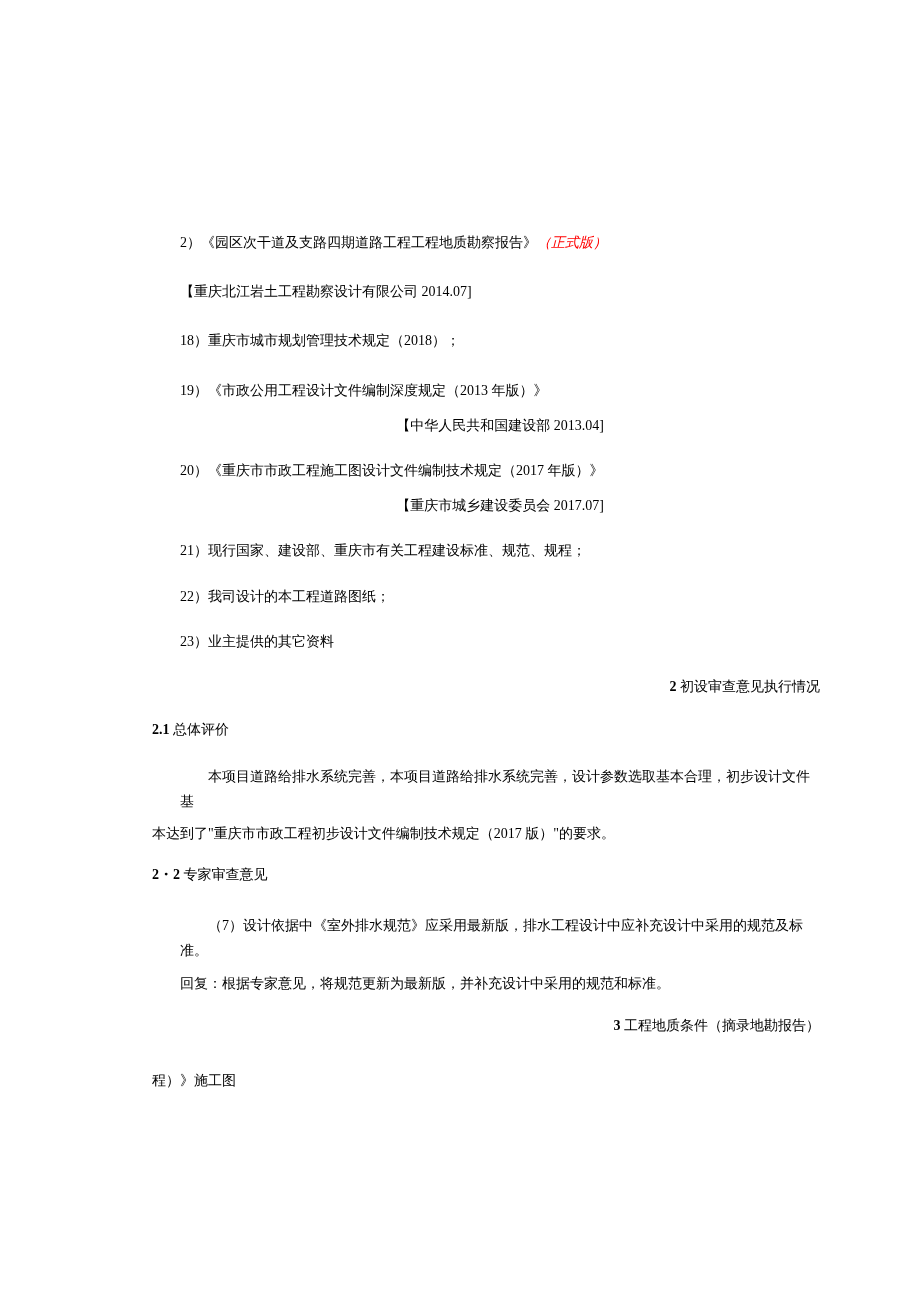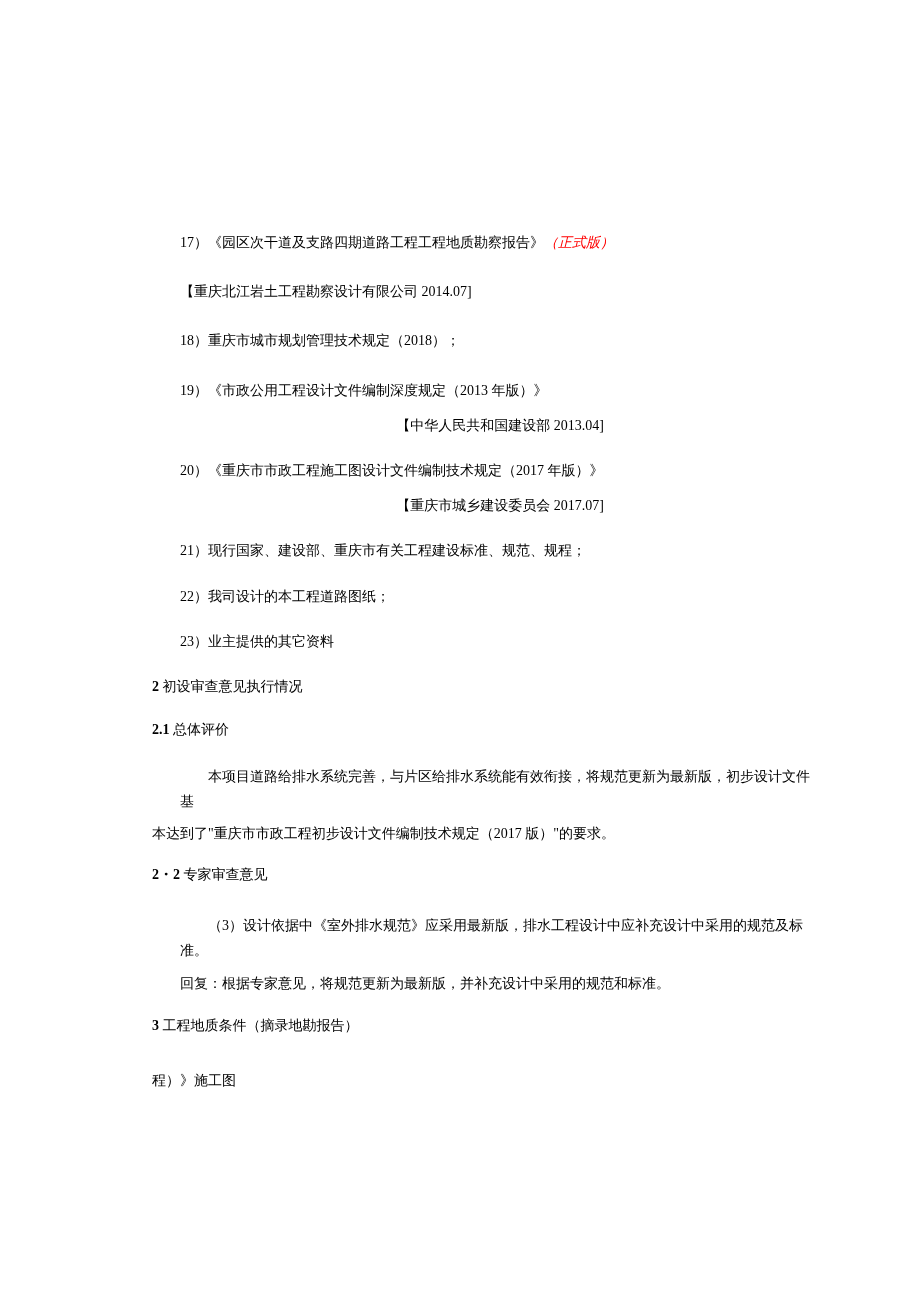--- a/index.html
+++ b/index.html
@@ -32,20 +32,21 @@
     }
     .right-align-short {
       text-align: center;
       margin-bottom: 20px;
       margin-top: 6px;
     }
     .section-heading {
       margin-left: -28px;
       margin-top: 16px;
       margin-bottom: 18px;
+      text-align: right;
     }
     .sub-heading {
       margin-left: -28px;
       margin-top: 12px;
       margin-bottom: 22px;
     }
     .bold {
       font-weight: bold;
     }
     .red {
@@ -69,21 +70,21 @@
       margin-left: -28px;
       margin-top: 28px;
     }
   </style>
 </head>
 <body>
 
 <div class="page">
 
   <div class="item">
-    <span>17）《园区次干道及支路四期道路工程工程地质勘察报告》</span><span class="red">（正式版）</span>
+    <span>2）《园区次干道及支路四期道路工程工程地质勘察报告》</span><span class="red">（正式版）</span>
   </div>
   <div class="right-align">【重庆北江岩土工程勘察设计有限公司 2014.07]</div>
 
   <div class="item">18）重庆市城市规划管理技术规定（2018）；</div>
 
   <div class="item" style="margin-bottom:10px">19）《市政公用工程设计文件编制深度规定（2013 年版）》</div>
   <div class="right-align-short">【中华人民共和国建设部 2013.04]</div>
 
   <div style="margin-bottom:10px">20）《重庆市市政工程施工图设计文件编制技术规定（2017 年版）》</div>
   <div class="right-align-short">【重庆市城乡建设委员会 2017.07]</div>
@@ -93,28 +94,28 @@
   <div class="item-sm">23）业主提供的其它资料</div>
 
   <div class="section-heading">
     <span class="bold">2 </span><span>初设审查意见执行情况</span>
   </div>
 
   <div class="sub-heading">
     <span class="bold">2.1 </span><span>总体评价</span>
   </div>
 
-  <div class="content-text">本项目道路给排水系统完善，与片区给排水系统能有效衔接，将规范更新为最新版，初步设计文件基</div>
+  <div class="content-text">本项目道路给排水系统完善，本项目道路给排水系统完善，设计参数选取基本合理，初步设计文件基</div>
   <div class="content-text-noindent" style="margin-bottom:16px">本达到了"重庆市市政工程初步设计文件编制技术规定（2017 版）"的要求。</div>
 
   <div class="sub-heading" style="margin-bottom:26px">
     <span class="bold">2・2 </span><span>专家审查意见</span>
   </div>
 
-  <div class="indent-body" style="text-indent:2em">（3）设计依据中《室外排水规范》应采用最新版，排水工程设计中应补充设计中采用的规范及标准。</div>
+  <div class="indent-body" style="text-indent:2em">（7）设计依据中《室外排水规范》应采用最新版，排水工程设计中应补充设计中采用的规范及标准。</div>
   <div class="indent-body" style="margin-bottom:14px">回复：根据专家意见，将规范更新为最新版，并补充设计中采用的规范和标准。</div>
 
   <div class="section-heading" style="margin-bottom:30px">
     <span class="bold">3 </span><span>工程地质条件（摘录地勘报告）</span>
   </div>
 
   <div class="tail">程）》施工图</div>
 
 </div>
 

